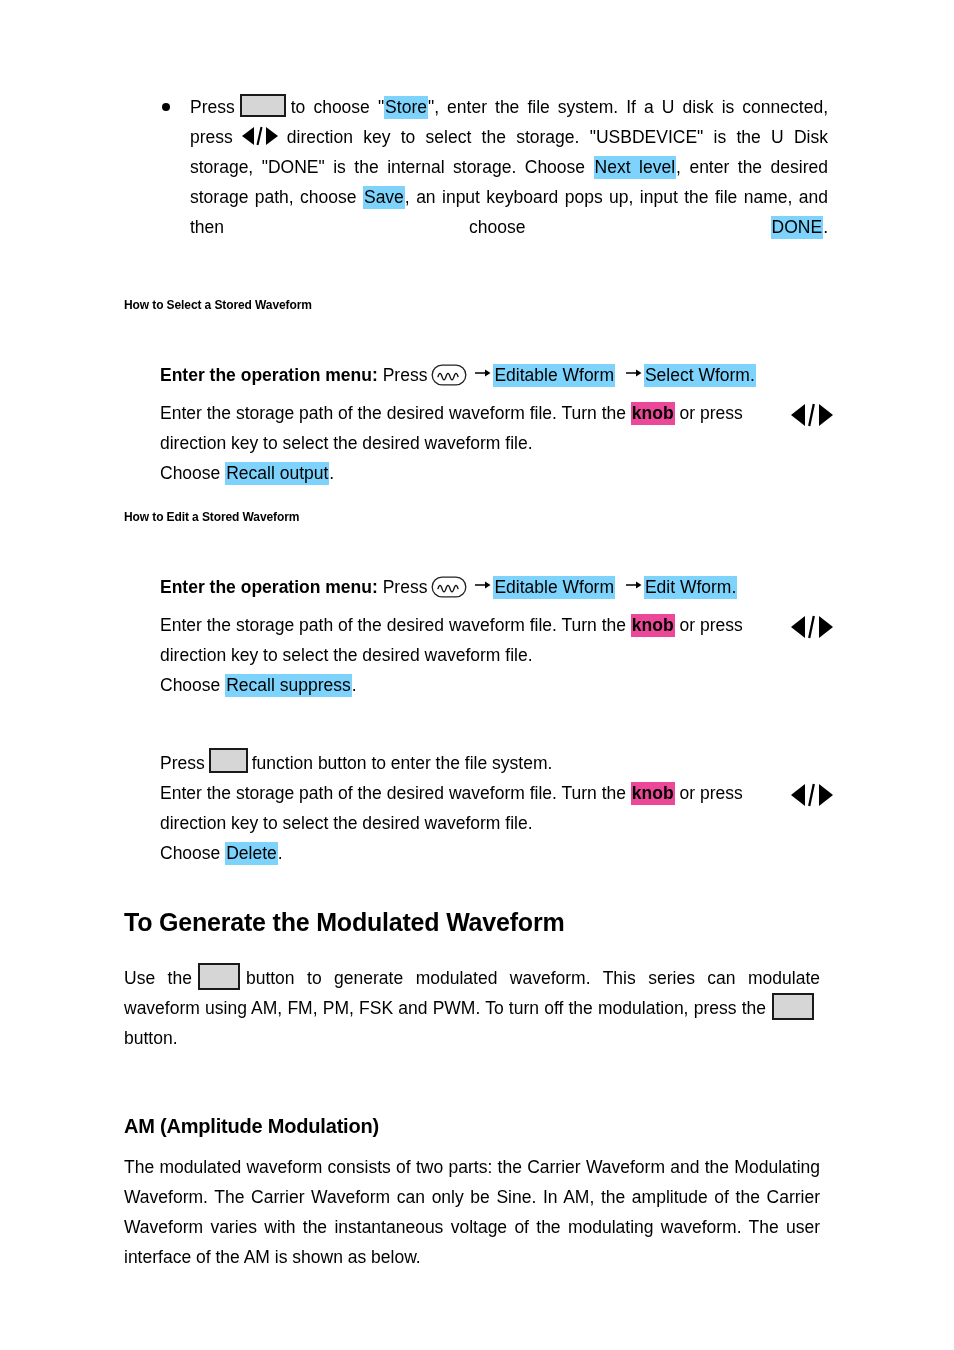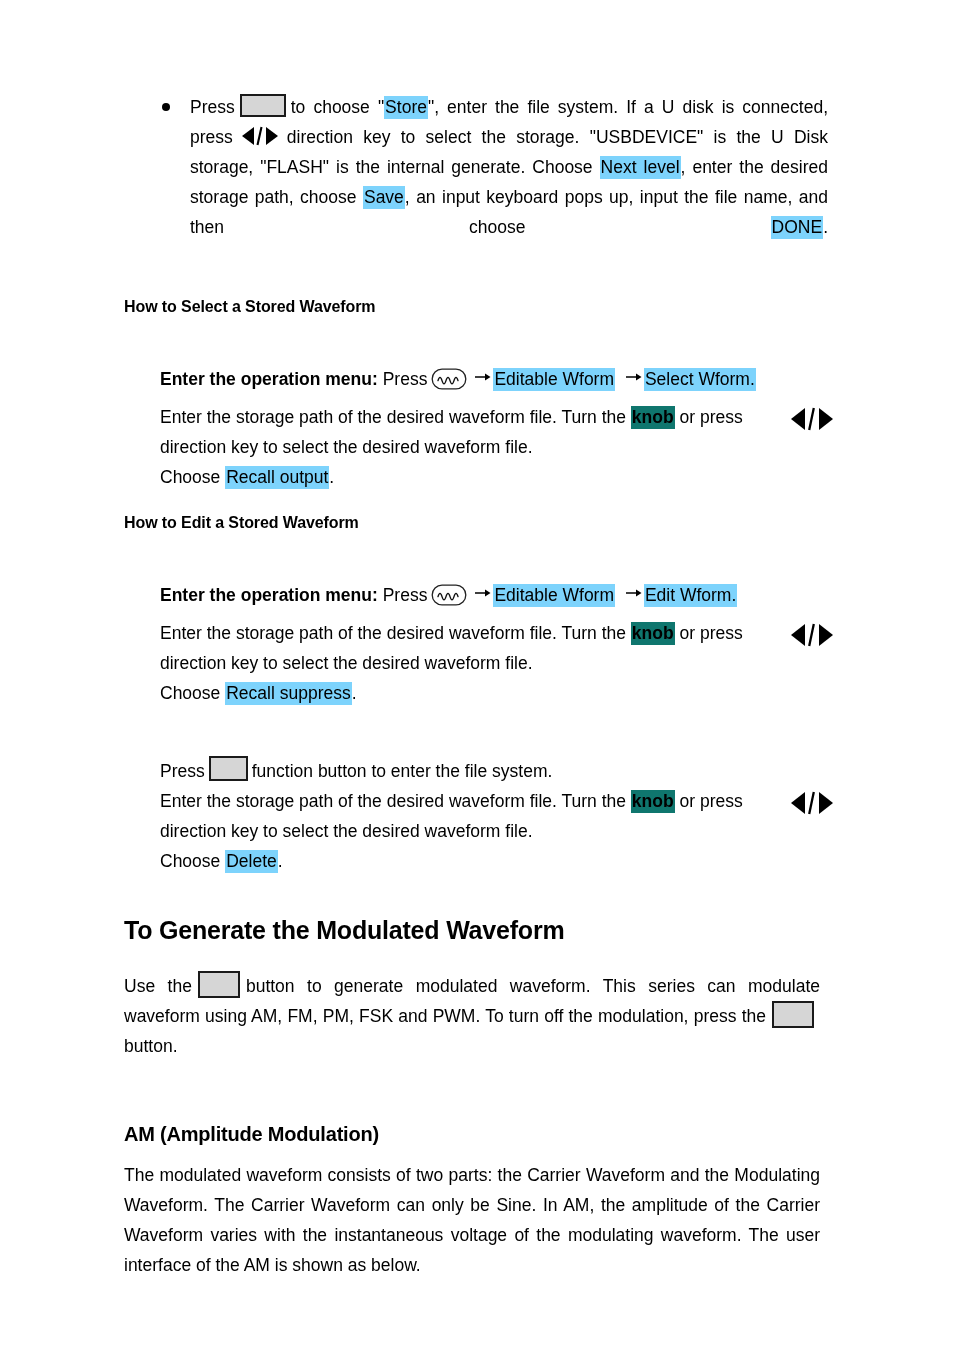--- a/index.html
+++ b/index.html
@@ -47,21 +47,21 @@
     line-height: 30px;
   }
   .bullet-text::after {
     content: "";
     display: inline-block;
     width: 100%;
   }
 
   
   h2.sub-head {
-    font-size: 16px;
+    font-size: 12px;
     font-weight: bold;
     margin: 0 0 14px 0;
     letter-spacing: -0.1px;
   }
   h1.main-head {
     font-size: 25px;
     font-weight: bold;
     margin: 40px 0 26px 0;
     letter-spacing: -0.2px;
   }
@@ -98,21 +98,21 @@
     width: 100%;
   }
   .para.last::after { content: none; display: none; }
 
   
   .hl {
     background: #7dd3fc;
     padding: 1px 1px 2px 1px;
   }
   .b { font-weight: bold; }
-  .bhl { font-weight: bold; background: #0f766e; padding: 1px 1px 2px 1px; }
+  .bhl { font-weight: bold; background: #ec4899; padding: 1px 1px 2px 1px; }
 
   .keybox {
     display: inline-block;
     width: 46px;
     height: 23px;
     background: #d6d6d6;
     border: 2px solid #1a1a1a;
     vertical-align: -4px;
     margin: 0 5px;
   }
@@ -164,21 +164,21 @@
 
 <div class="page">
   <div class="content">
 
     <div class="bullet-block">
       <span class="bullet-dot"></span>
       <div class="bullet-text"><span>Press</span><span class="keybox"></span><span>to choose "</span><span class="hl">Store</span><span>", enter the file system. If a U disk is connected, press</span><span class="arrow-keys"><svg width="42" height="22" viewBox="0 0 42 22">
               <path d="M15 2 L15 20 L3 11 Z" fill="#000"></path>
               <path d="M27 2 L27 20 L39 11 Z" fill="#000"></path>
               <path d="M22.5 2 L18.5 20" stroke="#000" stroke-width="2.1" fill="none"></path>
-            </svg></span><span>direction key to select the storage. "USBDEVICE" is the U Disk storage, "FLASH" is the internal generate. Choose</span> <span class="hl">Next level</span><span>, enter the desired storage path, choose</span> <span class="hl">Save</span><span>, an input keyboard pops up, input the file name, and then choose</span> <span class="hl">DONE</span><span>.</span></div>
+            </svg></span><span>direction key to select the storage. "USBDEVICE" is the U Disk storage, "DONE" is the internal storage. Choose</span> <span class="hl">Next level</span><span>, enter the desired storage path, choose</span> <span class="hl">Save</span><span>, an input keyboard pops up, input the file name, and then choose</span> <span class="hl">DONE</span><span>.</span></div>
     </div>
 
     <h2 class="sub-head">How to Select a Stored Waveform</h2>
     <div class="indent">
       <div class="line menu-line"><span class="b">Enter the operation menu:</span> <span>Press</span><span class="wave-icon"><svg width="36" height="24" viewBox="0 0 36 24">
               <rect x="1.2" y="2.2" width="33.6" height="19.6" rx="9.8" ry="9.8" fill="#fff" stroke="#222" stroke-width="1.3"></rect>
               <path d="M7 13.6 q2 -6.4 4 0 q2 6.4 4 0 q2 -6.4 4 0 q2 6.4 4 0 q2 -6.4 4 0" fill="none" stroke="#111" stroke-width="1.4" stroke-linecap="round"></path>
             </svg></span><span class="sarrow"><svg width="18" height="14" viewBox="0 0 18 14">
               <path d="M1 7 H13" stroke="#000" stroke-width="1.5"></path>
               <path d="M11 3.6 L16.5 7 L11 10.4 Z" fill="#000"></path>

